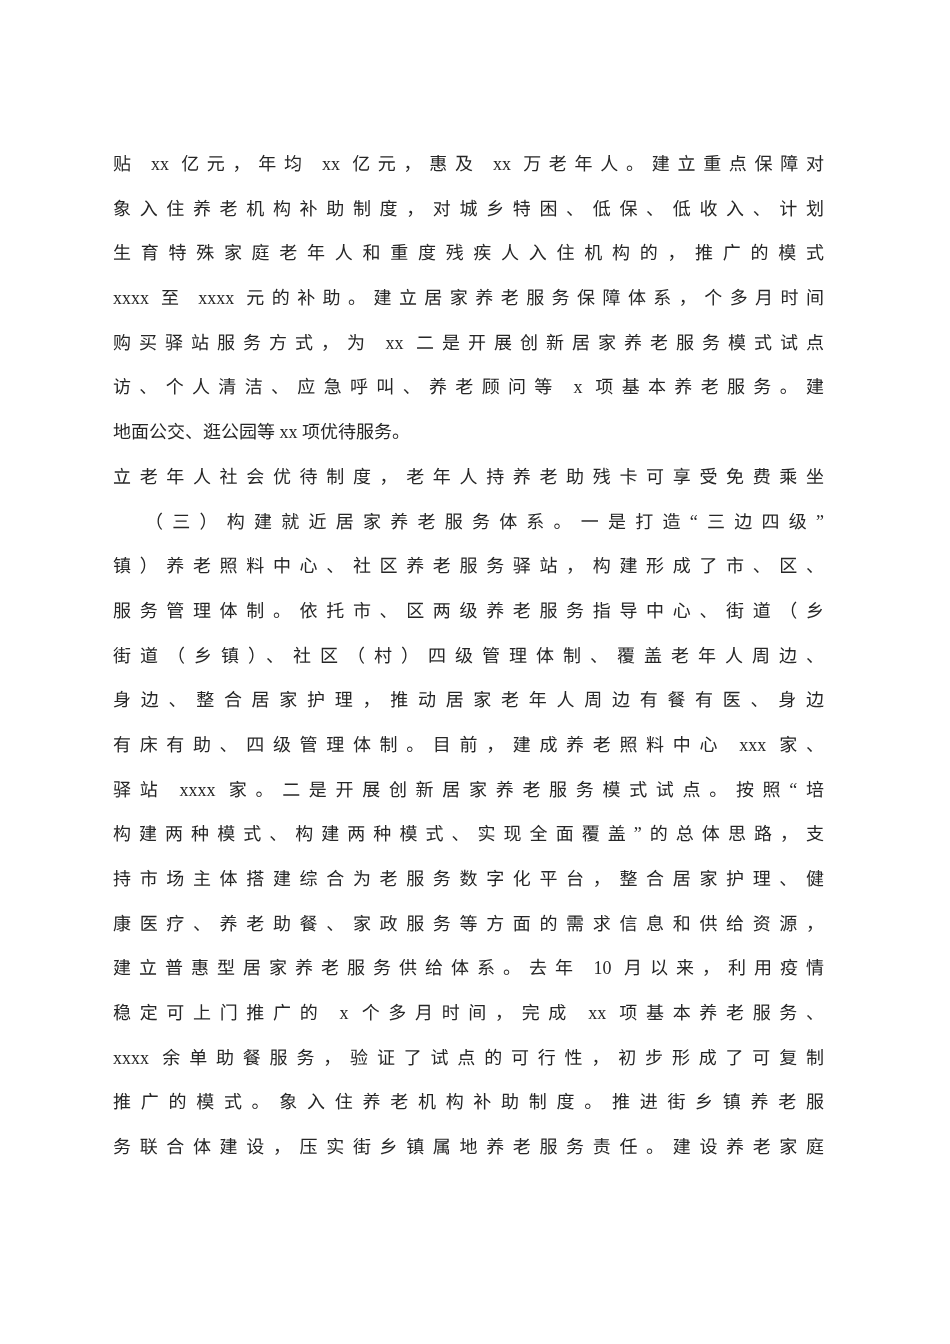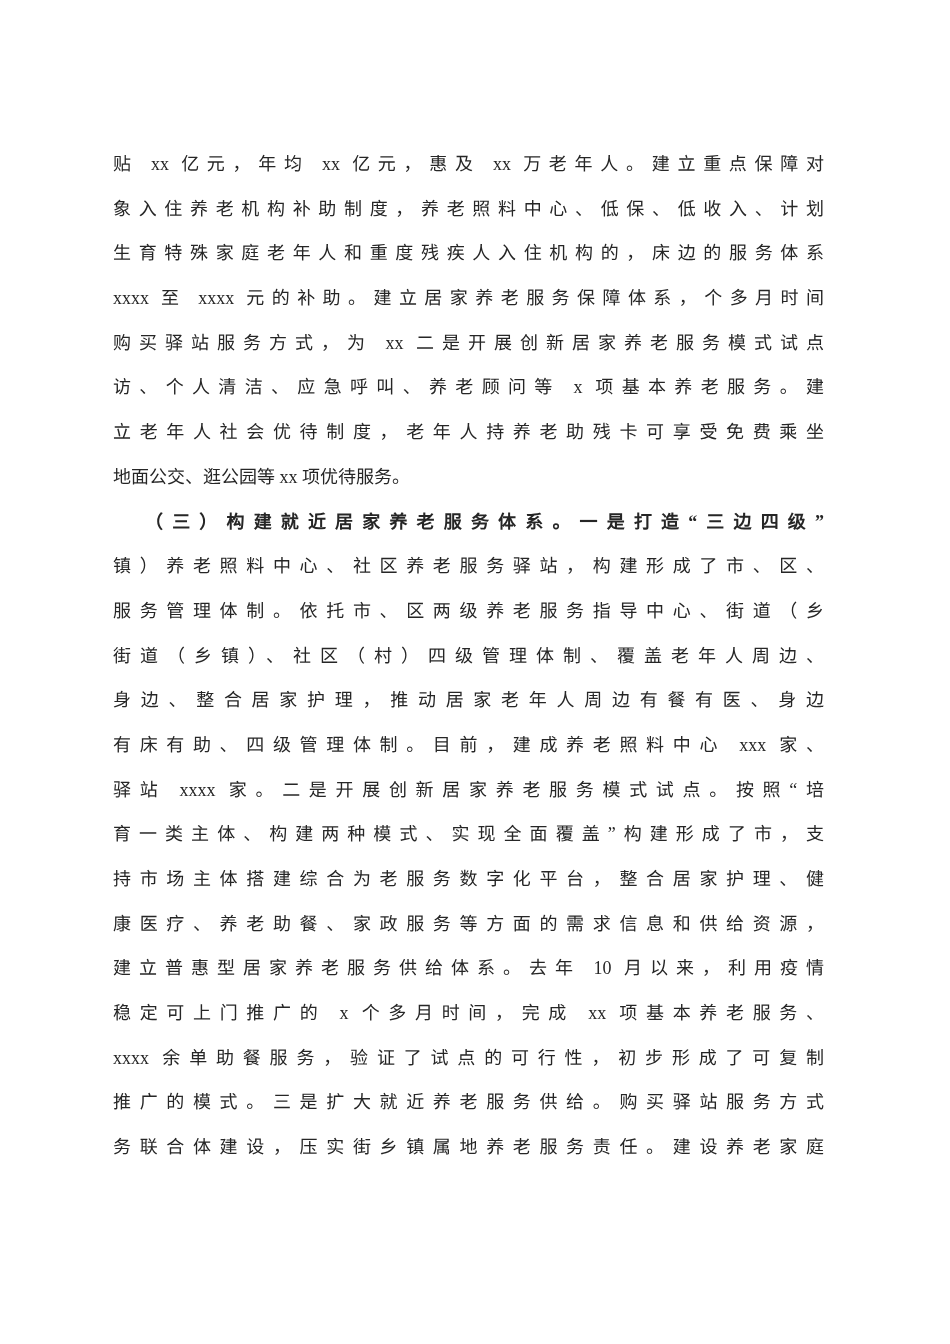--- a/index.html
+++ b/index.html
@@ -31,52 +31,51 @@
   }
   .line {
     text-align: justify;
     text-align-last: justify;
     white-space: normal;
     height: 44.7px;
     overflow: visible;
   }
   .line.indent {
     text-indent: 32px;
-    font-weight: bold;
   }
   .line.para-end {
     text-align-last: left;
   }
 </style>
 </head>
 <body>
 
 <div class="page" style="background: rgb(255, 255, 255);">
   <div class="text-block" style="color: rgb(38, 38, 38);">
       <div class="paragraph">
         <div class="line">贴 xx 亿元，年均 xx 亿元，惠及 xx 万老年人。建立重点保障对</div>
-        <div class="line">象入住养老机构补助制度，养老照料中心、低保、低收入、计划</div>
-        <div class="line">生育特殊家庭老年人和重度残疾人入住机构的，床边的服务体系</div>
+        <div class="line">象入住养老机构补助制度，对城乡特困、低保、低收入、计划</div>
+        <div class="line">生育特殊家庭老年人和重度残疾人入住机构的，推广的模式</div>
         <div class="line">xxxx 至 xxxx 元的补助。建立居家养老服务保障体系，个多月时间</div>
         <div class="line">购买驿站服务方式，为 xx 二是开展创新居家养老服务模式试点</div>
         <div class="line">访、个人清洁、应急呼叫、养老顾问等 x 项基本养老服务。建</div>
+        <div class="line para-end">地面公交、逛公园等 xx 项优待服务。</div>
         <div class="line">立老年人社会优待制度，老年人持养老助残卡可享受免费乘坐</div>
-        <div class="line para-end">地面公交、逛公园等 xx 项优待服务。</div>
       </div>
       <div class="paragraph">
         <div class="line indent">（三）构建就近居家养老服务体系。一是打造“三边四级”</div>
         <div class="line">镇）养老照料中心、社区养老服务驿站，构建形成了市、区、</div>
         <div class="line">服务管理体制。依托市、区两级养老服务指导中心、街道（乡</div>
         <div class="line">街道（乡镇）、社区（村）四级管理体制、覆盖老年人周边、</div>
         <div class="line">身边、整合居家护理，推动居家老年人周边有餐有医、身边</div>
         <div class="line">有床有助、四级管理体制。目前，建成养老照料中心 xxx 家、</div>
         <div class="line">驿站 xxxx 家。二是开展创新居家养老服务模式试点。按照“培</div>
-        <div class="line">育一类主体、构建两种模式、实现全面覆盖”构建形成了市，支</div>
+        <div class="line">构建两种模式、构建两种模式、实现全面覆盖”的总体思路，支</div>
         <div class="line">持市场主体搭建综合为老服务数字化平台，整合居家护理、健</div>
         <div class="line">康医疗、养老助餐、家政服务等方面的需求信息和供给资源，</div>
         <div class="line">建立普惠型居家养老服务供给体系。去年 10 月以来，利用疫情</div>
         <div class="line">稳定可上门推广的 x 个多月时间，完成 xx 项基本养老服务、</div>
         <div class="line">xxxx 余单助餐服务，验证了试点的可行性，初步形成了可复制</div>
-        <div class="line">推广的模式。三是扩大就近养老服务供给。购买驿站服务方式</div>
+        <div class="line">推广的模式。象入住养老机构补助制度。推进街乡镇养老服</div>
         <div class="line">务联合体建设，压实街乡镇属地养老服务责任。建设养老家庭</div>
       </div>
     </div>
 </div>
 
 </body></html>

